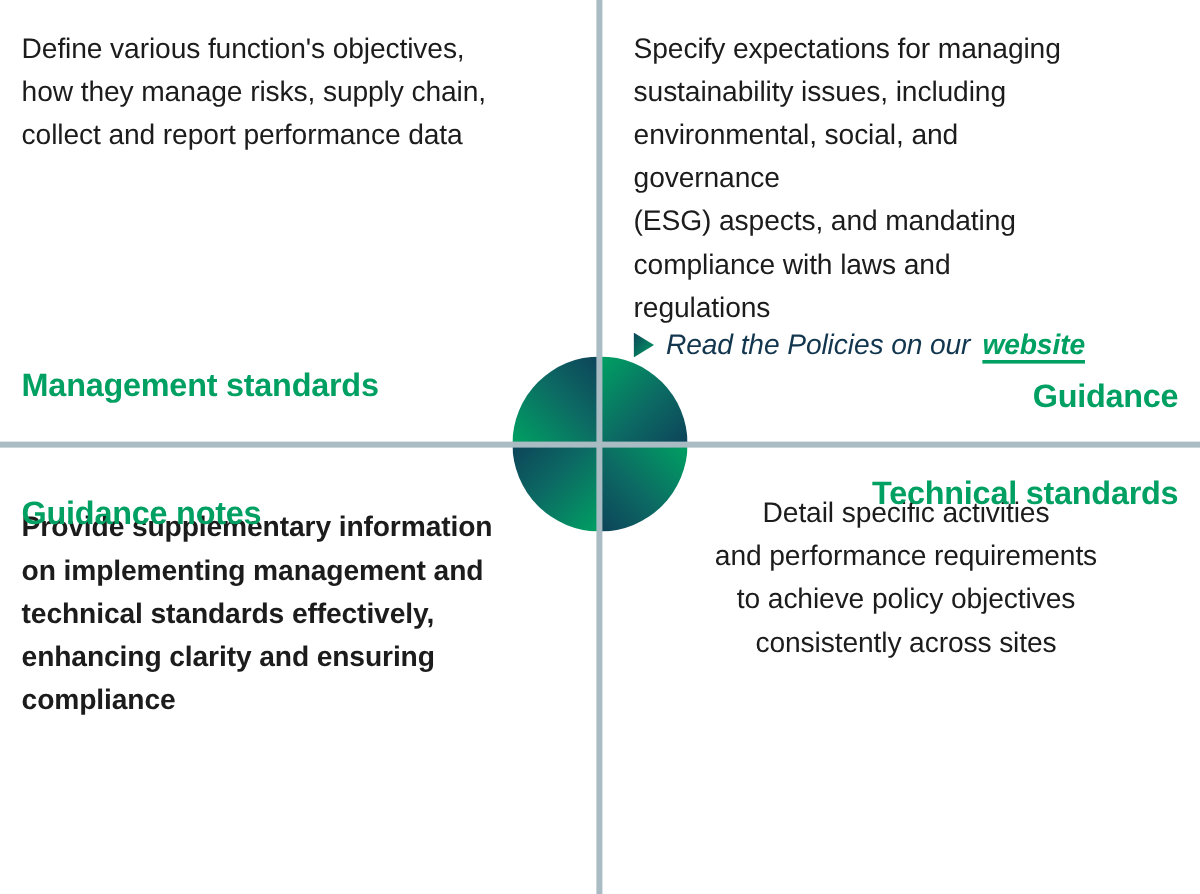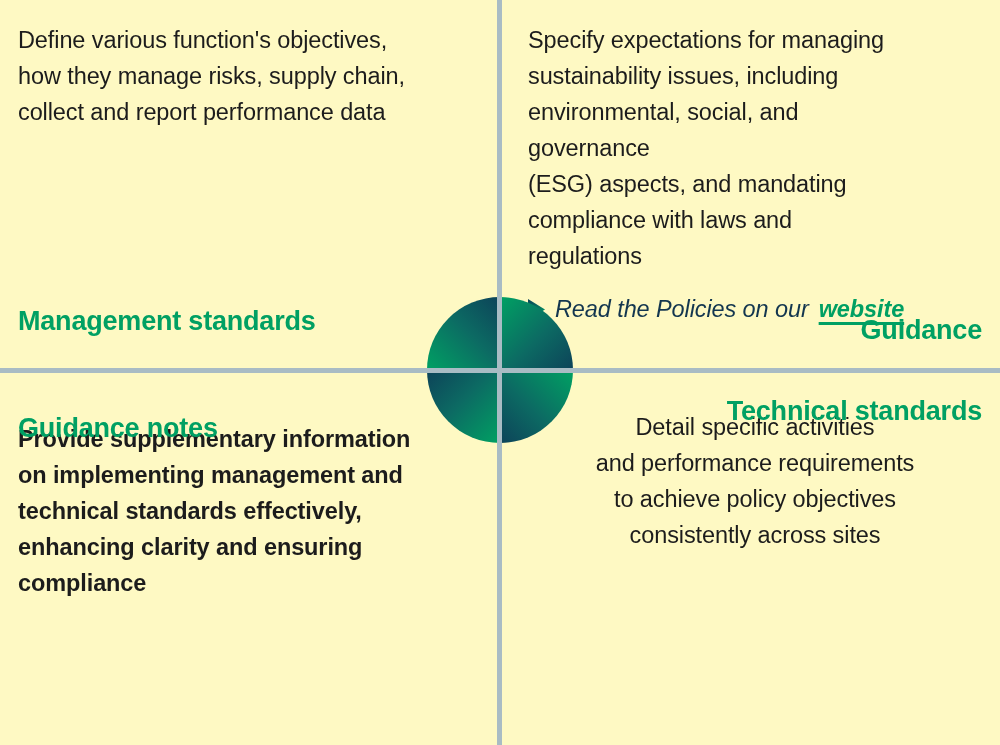--- a/index.html
+++ b/index.html
@@ -11,21 +11,21 @@
     height: 745px;
     background: #e3efe9;
     font-family: "Liberation Sans", sans-serif;
     overflow: hidden;
   }
 
   #quadrant-board {
     position: relative;
     width: 1000px;
     height: 745px;
-    background: #fef9c3;
+    background: #ffffff;
   }
 
   
   .divider-vertical {
     position: absolute;
     left: 497px;
     top: 0;
     width: 5px;
     height: 745px;
     background: #a9bcc4;
@@ -85,21 +85,20 @@
   }
   .heading-ms { left: 18px;  top: 306px; }
   .heading-po { right: 18px; top: 315px; }
   .heading-gn { left: 18px;  top: 413px; }
   .heading-ts { right: 18px; top: 396px; }
 
   
   .link-row {
     display: flex;
     align-items: center;
-    margin-top: 22px;
     gap: 10px;
   }
   .play-icon {
     display: inline-block;
     width: 17px;
     height: 21px;
     flex: 0 0 auto;
   }
   .link-label {
     font-size: 23.5px;

